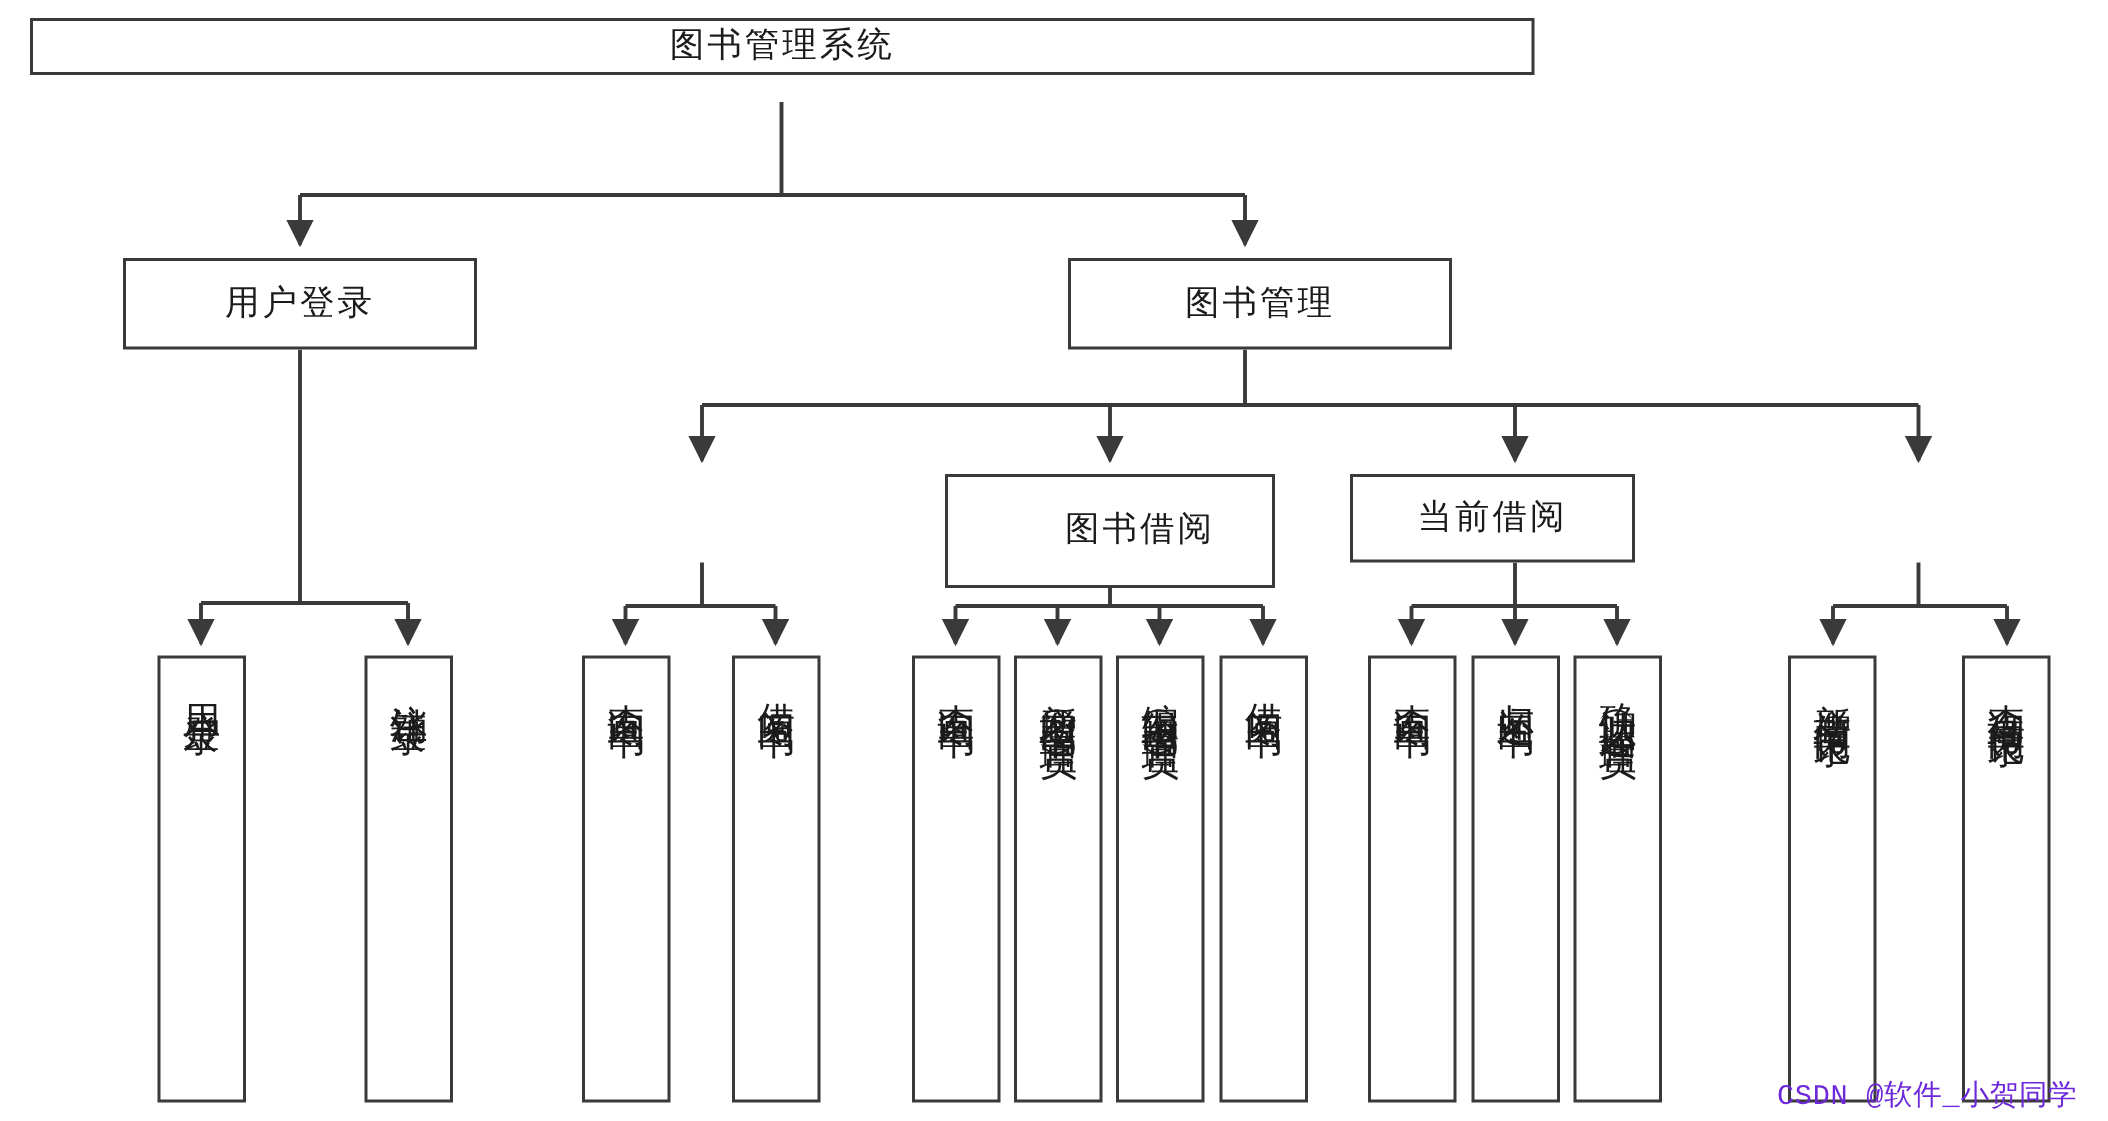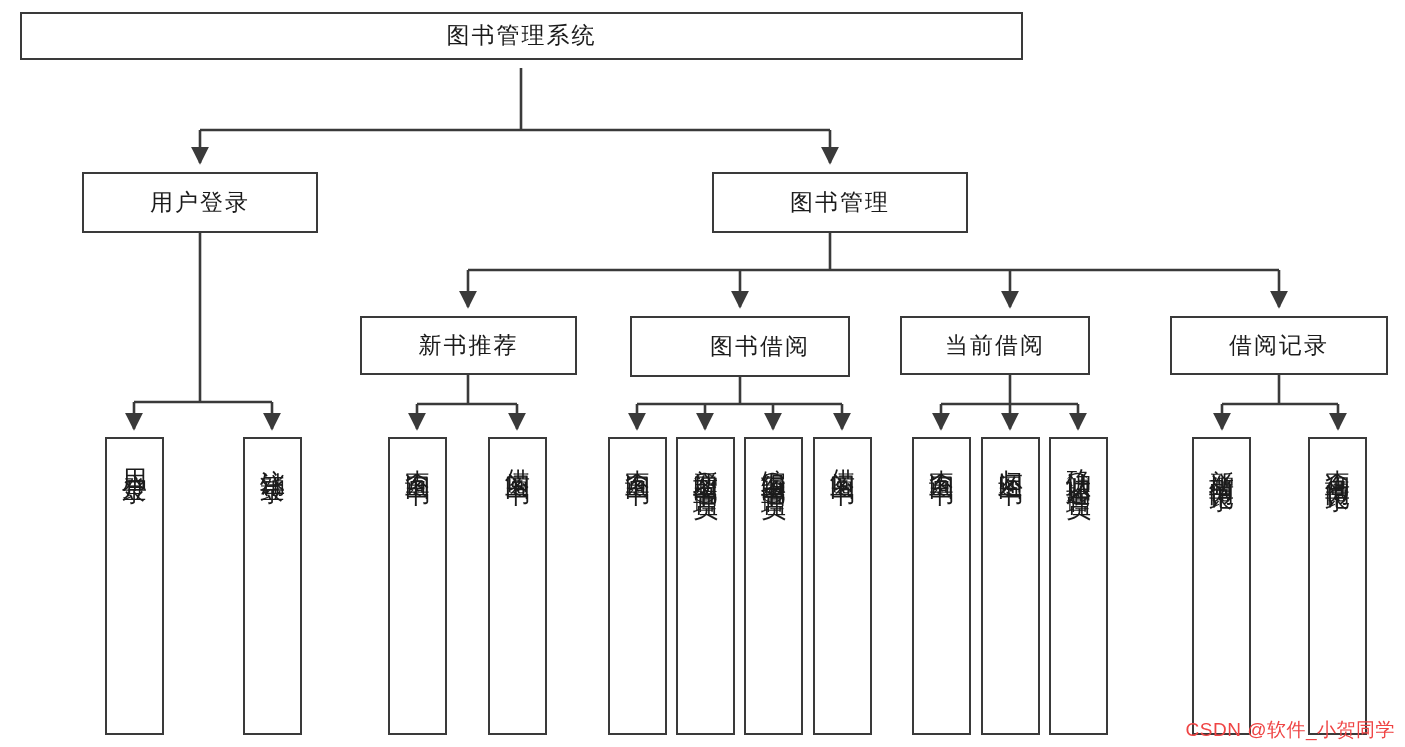--- a/index.html
+++ b/index.html
@@ -59,28 +59,28 @@
   .node.leaf .node-label {
     writing-mode: vertical-rl;
     text-orientation: upright;
     font-size: 25px;
     line-height: 1.08;
     letter-spacing: 4px;
     white-space: nowrap;
   }
   #watermark {
     position: absolute;
-    right: 10px;
+    right: 20px;
     bottom: 4px;
     font-size: 19px;
-    color: #ef4444;
+    color: #6d28d9;
     letter-spacing: 0.5px;
     z-index: 5;
     white-space: nowrap;
-    font-family: Liberation Sans, sans-serif;
+    font-family: Liberation Mono, monospace;
   }
 </style>
 </head>
 <body>
 
 <div id="diagram-root">
 
   <svg id="edge-layer" viewBox="0 0 1405 747" width="1405" height="747" xmlns="http://www.w3.org/2000/svg">
     <defs>
       <marker id="arrow" viewBox="0 0 10 10" refX="9" refY="5" markerWidth="7" markerHeight="7" orient="auto-start-reverse">
@@ -125,43 +125,37 @@
       <path d="M 1010 404 L 1010 429" marker-end="url(#arrow)"></path>
       <path d="M 1078 404 L 1078 429" marker-end="url(#arrow)"></path>
 
       <path d="M 1279 375 L 1279 404"></path>
       <path d="M 1222 404 L 1338 404"></path>
       <path d="M 1222 404 L 1222 429" marker-end="url(#arrow)"></path>
       <path d="M 1338 404 L 1338 429" marker-end="url(#arrow)"></path>
     </g>
   </svg>
 
-  <div class="node root" style="left:20px; top:12px; width:1003px; height:48px;">
+  <div class="node root" style="left:20px; top:12px; width:1003px; height:38px;">
     <span class="node-label">图书管理系统</span>
   </div>
 
   <div class="node level2" style="left:82px; top:172px; width:236px; height:61px;">
     <span class="node-label">用户登录</span>
   </div>
   <div class="node level2" style="left:712px; top:172px; width:256px; height:61px;">
     <span class="node-label">图书管理</span>
   </div>
 
-  <div class="node level3" style="left:360px; top:316px; width:217px; height:59px;">
-    <span class="node-label">新书推荐</span>
-  </div>
-  <div class="node level3" style="left:630px; top:316px; width:220px; height:61px;padding-left:40px;">
+  <div class="node level3" style="left:630px; top:316px; width:220px; height:76px;padding-left:40px;">
     <span class="node-label">图书借阅</span>
   </div>
   <div class="node level3" style="left:900px; top:316px; width:190px; height:59px;">
     <span class="node-label">当前借阅</span>
   </div>
-  <div class="node level3" style="left:1170px; top:316px; width:218px; height:59px;">
-    <span class="node-label">借阅记录</span>
-  </div>
 
   <div class="node leaf" style="left:105px; top:437px; width:59px; height:298px;">
     <span class="node-label">用户登录</span>
   </div>
   <div class="node leaf" style="left:243px; top:437px; width:59px; height:298px;">
     <span class="node-label">注销登录</span>
   </div>
 
   <div class="node leaf" style="left:388px; top:437px; width:59px; height:298px;">
     <span class="node-label">查询图书</span>

